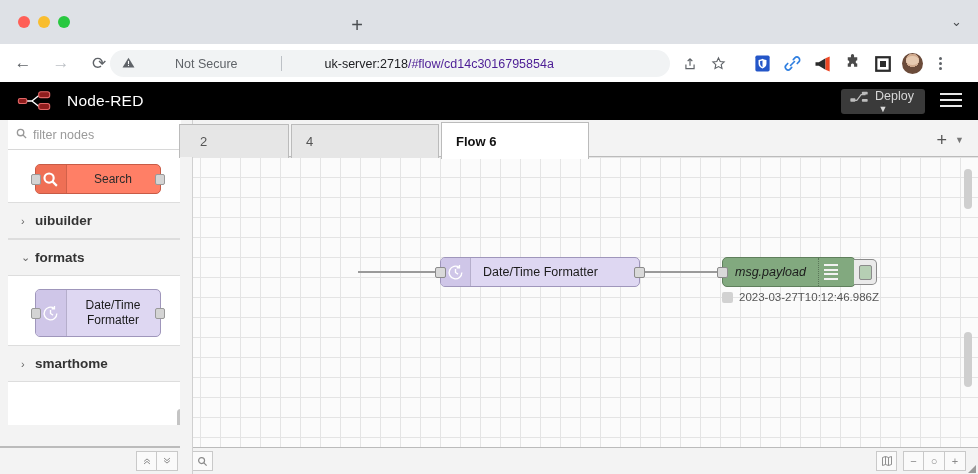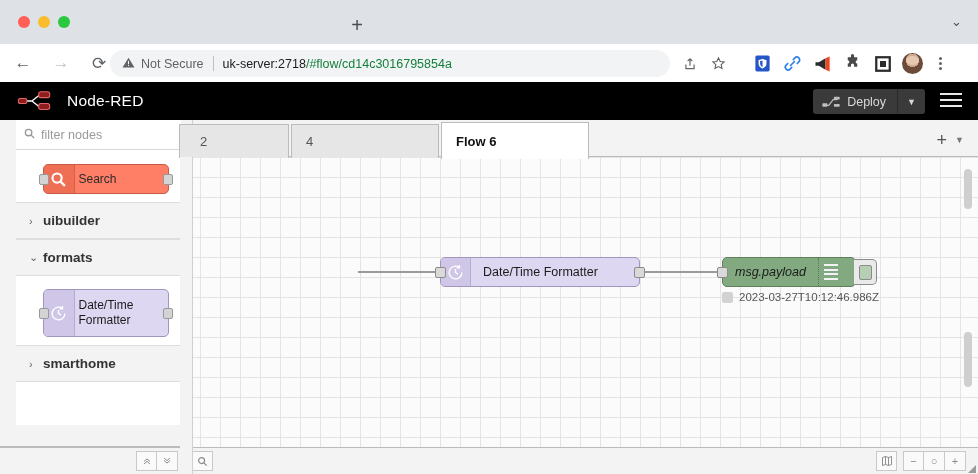--- a/index.html
+++ b/index.html
@@ -56,30 +56,30 @@
   }
   .nav-btn {
     width: 30px; height: 30px; margin-left: 8px;
     display: flex; align-items: center; justify-content: center;
     color: #5f6368; font-size: 17px;
   }
   .nav-btn.disabled { color: #bdc1c6; }
   .omnibox {
     position: absolute; left: 110px; top: 6px; width: 560px; height: 27px;
     background: #f1f3f4; border-radius: 14px;
-    display: flex; align-items: center; padding: 0 12px;
+    display: flex; align-items: center; padding: 0 12px; gap: 34px;
   }
   .warn-icon { font-size: 11px; color: #5f6368; margin-right: 6px; }
   .not-secure { font-size: 12.5px; color: #5f6368; white-space: nowrap; }
   .omni-div {
     width: 1px; height: 15px; background: #bdc1c6; margin: 0 9px;
   }
   .url { font-size: 12.5px; color: #202124; white-space: nowrap; }
   .url .host { color: #202124; }
-  .url .path { color: #15803d; }
+  .url .path { color: #4c1d95; }
 
   .omni-actions { position: absolute; left: 680px; top: 10px; display: flex; gap: 10px; }
   .omni-actions .ic { width: 19px; height: 19px; display: flex; align-items: center; justify-content: center; color: #5f6368; font-size: 14px; }
 
   .ext-icons { position: absolute; left: 752px; top: 9px; display: flex; gap: 9px; align-items: center; }
   .ext { width: 21px; height: 21px; display: flex; align-items: center; justify-content: center; }
   .avatar {
     width: 21px; height: 21px; border-radius: 50%;
     background: radial-gradient(circle at 50% 35%, #cfa98d 0 38%, #6b4b3a 39% 100%);
     overflow: hidden; position: relative;
@@ -94,39 +94,39 @@
   
   .nr-header {
     position: absolute; top: 82px; left: 0; width: 978px; height: 38px;
     background: #000; display: flex; align-items: center;
   }
   .nr-logo { margin-left: 16px; width: 42px; height: 22px; }
   .nr-title { color: #fff; font-size: 15.5px; margin-left: 9px; letter-spacing: .2px; }
 
   .deploy {
     position: absolute; right: 53px; top: 7px; height: 25px;
-    background: #3a3a3a; border-radius: 3px; display: flex; align-items: center;
+    background: #3a3a3a; border-radius: 3px; display: flex; align-items: center; flex-direction: column;
   }
   .deploy-main { display: flex; align-items: center; padding: 0 11px 0 9px; height: 100%; }
   .deploy-ico { width: 18px; height: 13px; margin-right: 7px; }
   .deploy-label { color: #d8d8d8; font-size: 12.5px; }
   .deploy-sep { width: 1px; height: 25px; background: #2a2a2a; }
   .deploy-caret { padding: 0 9px; color: #d8d8d8; font-size: 9px; }
   .hamburger {
     position: absolute; right: 16px; top: 11px; width: 22px;
     display: flex; flex-direction: column; gap: 4px;
   }
   .hamburger i { height: 2px; background: #e8e8e8; display: block; }
 
   
   .workspace { position: absolute; top: 120px; left: 0; width: 978px; height: 354px; background: #f3f3f3; }
 
   
   .palette {
-    position: absolute; left: 16px; top: 0; width: 180px; height: 305px;
+    position: absolute; left: 8px; top: 0; width: 180px; height: 305px;
     background: #fff; border-right: 1px solid #bbb;
   }
   .filter-row {
     height: 30px; border-bottom: 1px solid #d8d8d8;
     display: flex; align-items: center; padding: 0 8px; background: #fff;
   }
   .filter-ico { font-size: 10px; color: #999; margin-right: 6px; }
   .filter-input {
     border: 0; outline: 0; font-size: 12.5px; color: #9a9a9a;
     font-family: "Liberation Sans", sans-serif; background: transparent; width: 130px;
@@ -147,21 +147,21 @@
     border-radius: 5px; display: flex; align-items: center;
     border: 1px solid #999;
   }
   .pnode.tall { height: 48px; }
   .pnode .icobox {
     width: 31px; height: 100%; border-right: 1px solid rgba(0,0,0,.12);
     border-radius: 4px 0 0 4px; display: flex; align-items: center; justify-content: center;
     background: rgba(0,0,0,.05);
   }
   .pnode .plabel {
-    flex: 1; font-size: 12px; color: #1a1a1a; line-height: 1.25; padding: 0 4px;
+    flex: 1; text-align: center; font-size: 12px; color: #1a1a1a; line-height: 1.25; padding: 0 16px;
   }
   .pnode .port {
     position: absolute; top: 50%; margin-top: -5px; width: 10px; height: 11px;
     background: #d4d4d4; border: 1px solid #999; border-radius: 2px;
   }
   .pnode .port.l { left: -5px; }
   .pnode .port.r { right: -5px; }
   .pnode.search { background: #ff7f66; border-color: #c75b46; }
   .pnode.search .icobox { background: #ef6f55; }
   .pnode.search .plabel { color: #2b2b2b; }

